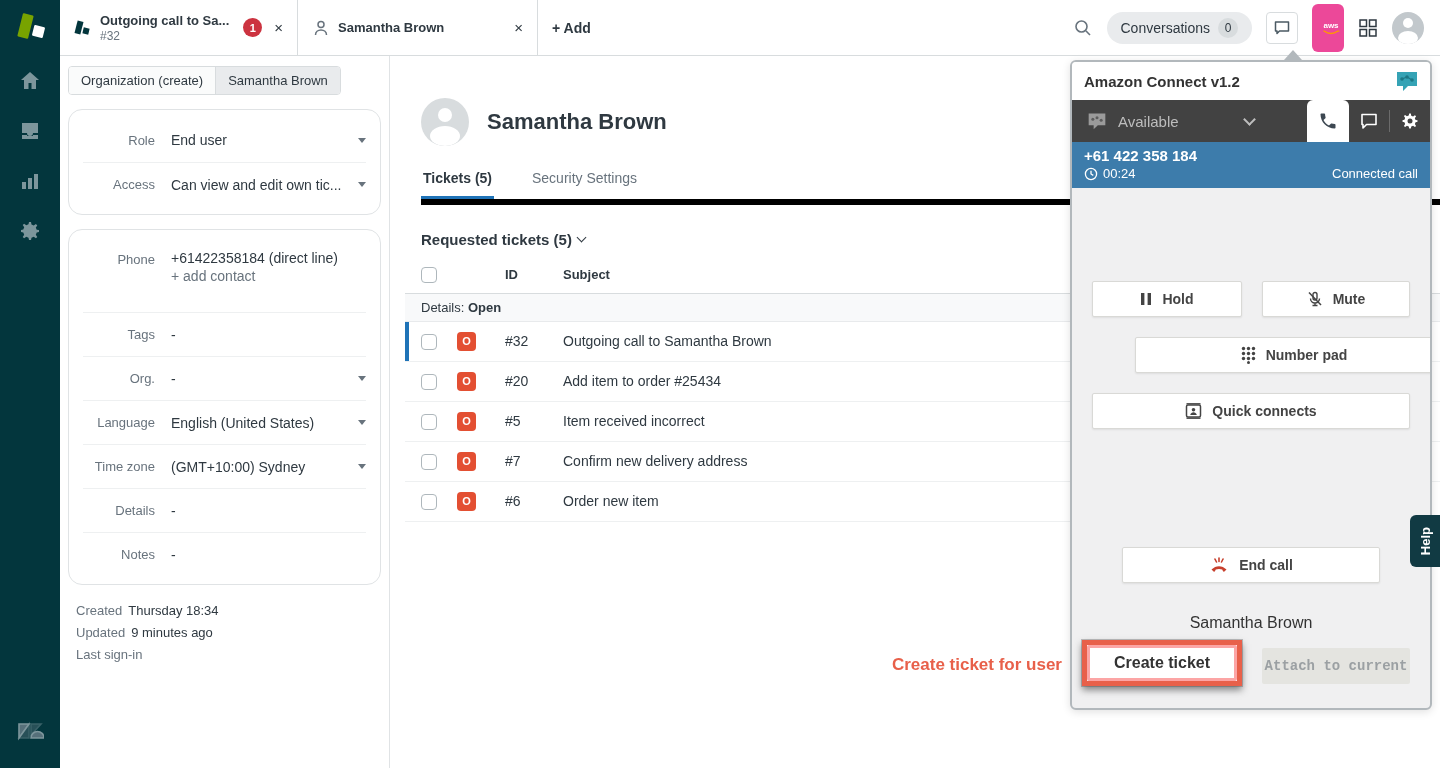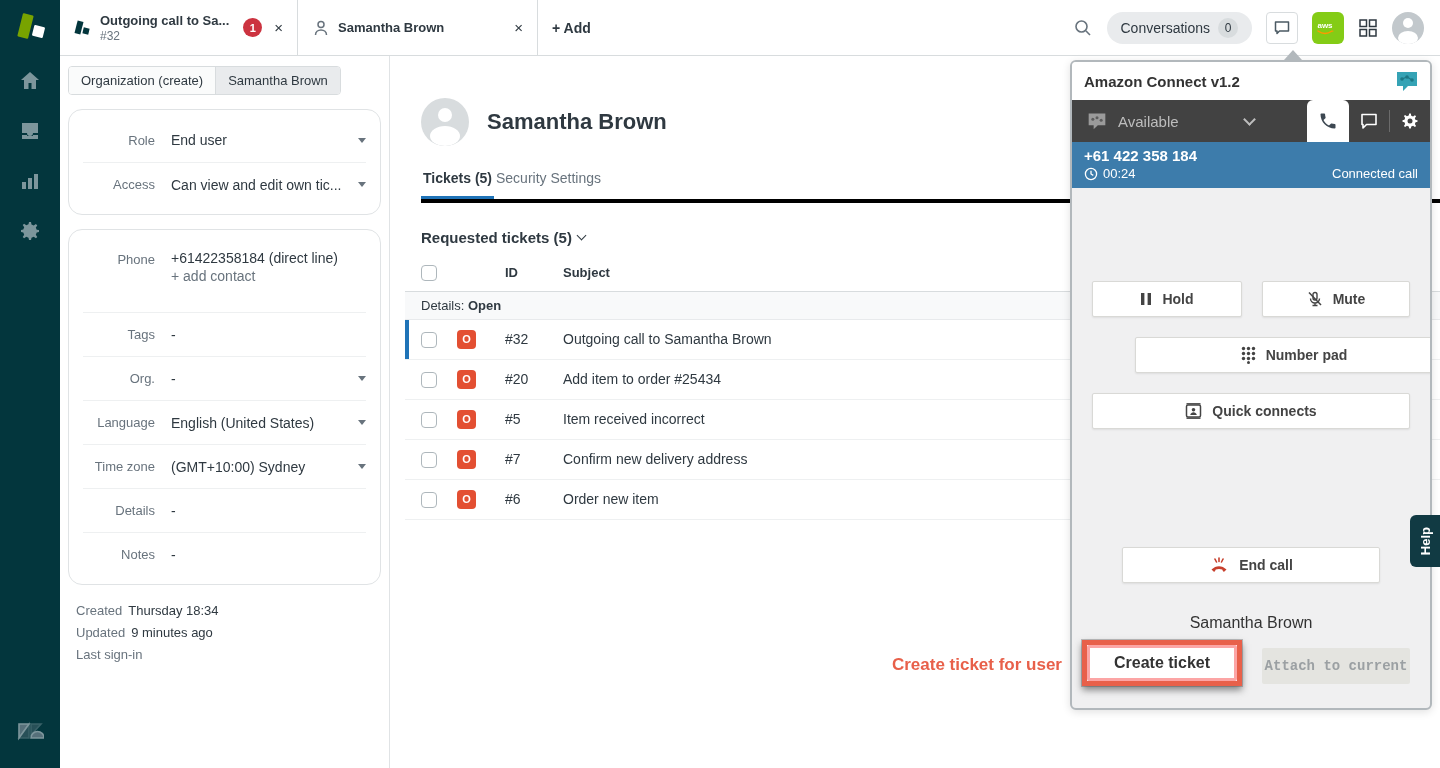--- a/index.html
+++ b/index.html
@@ -32,21 +32,21 @@
   .tab-sub { font-size:12px; color:#68737d; margin-top:1px; }
   .tab-badge { width:19px; height:19px; border-radius:50%; background:#cc3340; color:#fff; font-size:11px; font-weight:bold;
     display:flex; align-items:center; justify-content:center; flex:0 0 auto; }
   .tab-close { color:#2f3941; font-size:15px; padding:2px 4px; cursor:pointer; flex:0 0 auto; }
   .add-btn { display:flex; align-items:center; font-size:14px; font-weight:bold; color:#2f3941; padding:0 14px; cursor:pointer; }
   .topbar-right { margin-left:auto; display:flex; align-items:center; gap:14px; padding-right:16px; }
   .pill { background:#e9ebed; border-radius:18px; height:32px; display:flex; align-items:center; gap:8px; padding:0 14px; cursor:pointer; }
   .pill .lbl { font-size:14px; color:#2f3941; }
   .pill .cnt { background:#d8dcde; color:#2f3941; border-radius:50%; width:20px; height:20px; font-size:12px; display:flex; align-items:center; justify-content:center; }
   .sq-btn { width:32px; height:32px; border:1px solid #d8dcde; border-radius:4px; background:#fff; display:flex; align-items:center; justify-content:center; cursor:pointer; }
-  .aws-btn { width:32px; height:32px; border-radius:6px; background:#84cc16; display:flex; align-items:center; justify-content:flex-start; cursor:pointer; }
+  .aws-btn { width:32px; height:48px; border-radius:6px; background:#ec4899; display:flex; align-items:center; justify-content:flex-end; cursor:pointer; }
   .avatar-sm { width:32px; height:32px; border-radius:50%; background:#c2c8cc; position:relative; overflow:hidden; cursor:pointer; }
   .avatar-sm::before { content:""; position:absolute; left:11px; top:6px; width:10px; height:10px; border-radius:50%; background:#fff; }
   .avatar-sm::after { content:""; position:absolute; left:6px; top:19px; width:20px; height:14px; border-radius:50%; background:#fff; }
 
   
   .user-col { position:absolute; left:60px; top:56px; width:330px; height:712px; background:#fff; border-right:1px solid #e0e3e5; z-index:2; }
   .crumbs { display:flex; margin:10px 0 0 8px; border:1px solid #d8dcde; border-radius:4px; overflow:hidden; width:max-content; }
   .crumb { font-size:13px; color:#2f3941; padding:6px 12px; background:#fafbfb; cursor:pointer; }
   .crumb + .crumb { border-left:1px solid #d8dcde; background:#e9ebed; }
   .card { margin:14px 8px 0 8px; border:1px solid #e0e3e5; border-radius:14px; background:#fff; padding:8px 14px; }
@@ -61,21 +61,21 @@
   .meta .ml { color:#68737d; }
   .meta .mv { color:#2f3941; }
 
   
   .main { position:absolute; left:391px; top:56px; width:1049px; height:712px; background:#fff; z-index:1; }
   .prof { display:flex; align-items:center; gap:18px; margin:42px 0 0 30px; }
   .avatar-lg { width:48px; height:48px; border-radius:50%; background:#d8dcde; position:relative; overflow:hidden; }
   .avatar-lg::before { content:""; position:absolute; left:17px; top:10px; width:14px; height:14px; border-radius:50%; background:#fff; }
   .avatar-lg::after { content:""; position:absolute; left:9px; top:28px; width:30px; height:20px; border-radius:50%; background:#fff; }
   .page-title { font-size:22px; font-weight:bold; color:#2f3941; }
-  .mtabs { display:flex; margin:24px 0 0 30px; border-bottom:4px solid #000000; width:calc(100% - 30px); }
+  .mtabs { display:flex; gap:36px; margin:24px 0 0 30px; border-bottom:6px solid #000000; width:calc(100% - 30px); }
   .mtab { font-size:14px; padding:0 2px 10px 2px; cursor:pointer; color:#68737d; }
   .mtab.active { color:#2f3941; font-weight:bold; border-bottom:3px solid #1f73b7; }
   .sect-title { margin:26px 0 0 30px; font-size:15px; font-weight:bold; color:#2f3941; display:flex; align-items:center; gap:6px; }
   .chev { width:7px; height:7px; border-right:1.6px solid #2f3941; border-bottom:1.6px solid #2f3941; transform:rotate(45deg); margin-top:-4px; cursor:pointer; }
   table.tix { border-collapse:collapse; width:calc(100% - 14px); margin:10px 0 0 14px; table-layout:fixed; }
   .tix th { font-size:13px; font-weight:bold; color:#2f3941; text-align:left; padding:8px 0 10px 0; border-bottom:1px solid #d8dcde; }
   .tix td { font-size:14px; color:#2f3941; padding:0; height:40px; border-bottom:1px solid #eef0f1; white-space:nowrap; overflow:hidden; }
   .col-cb { width:52px; padding-left:16px !important; }
   .col-badge { width:48px; }
   .col-id { width:58px; }

